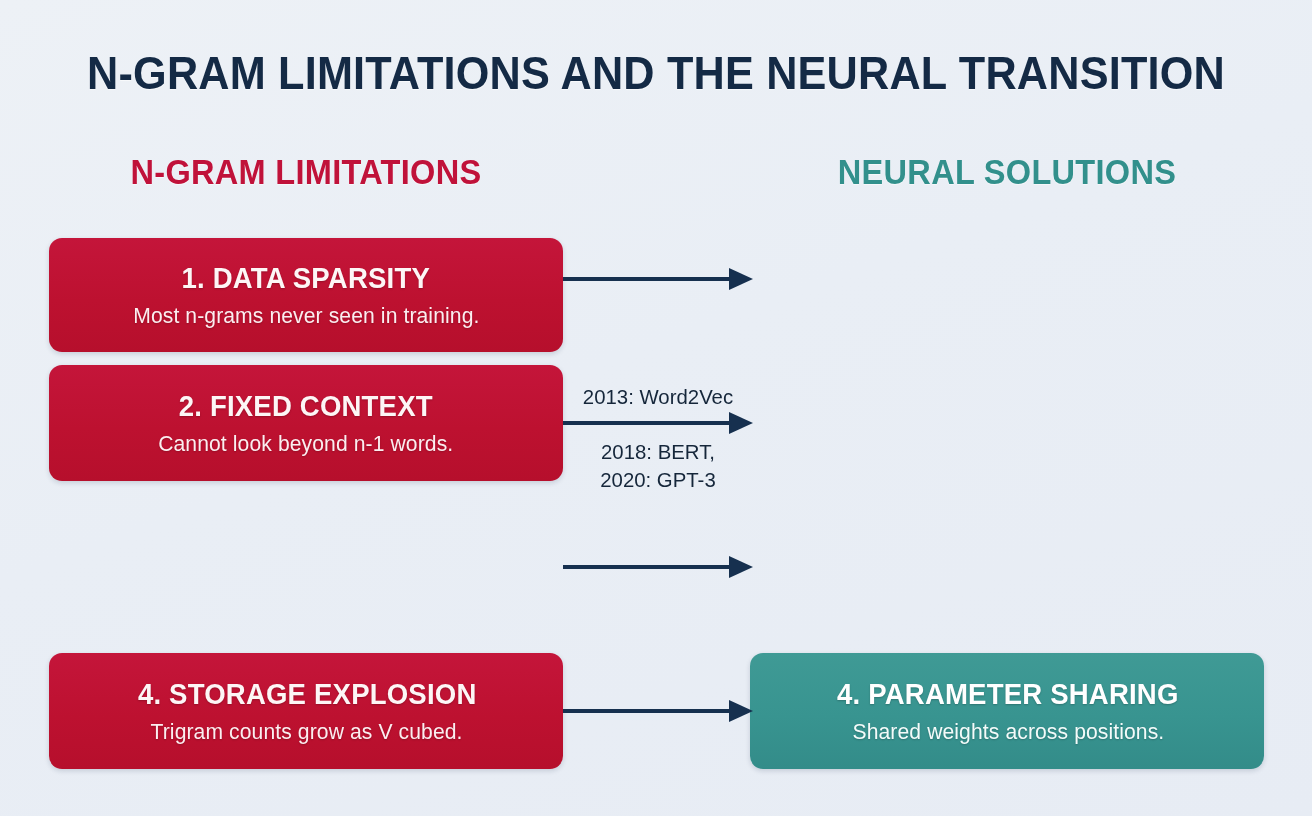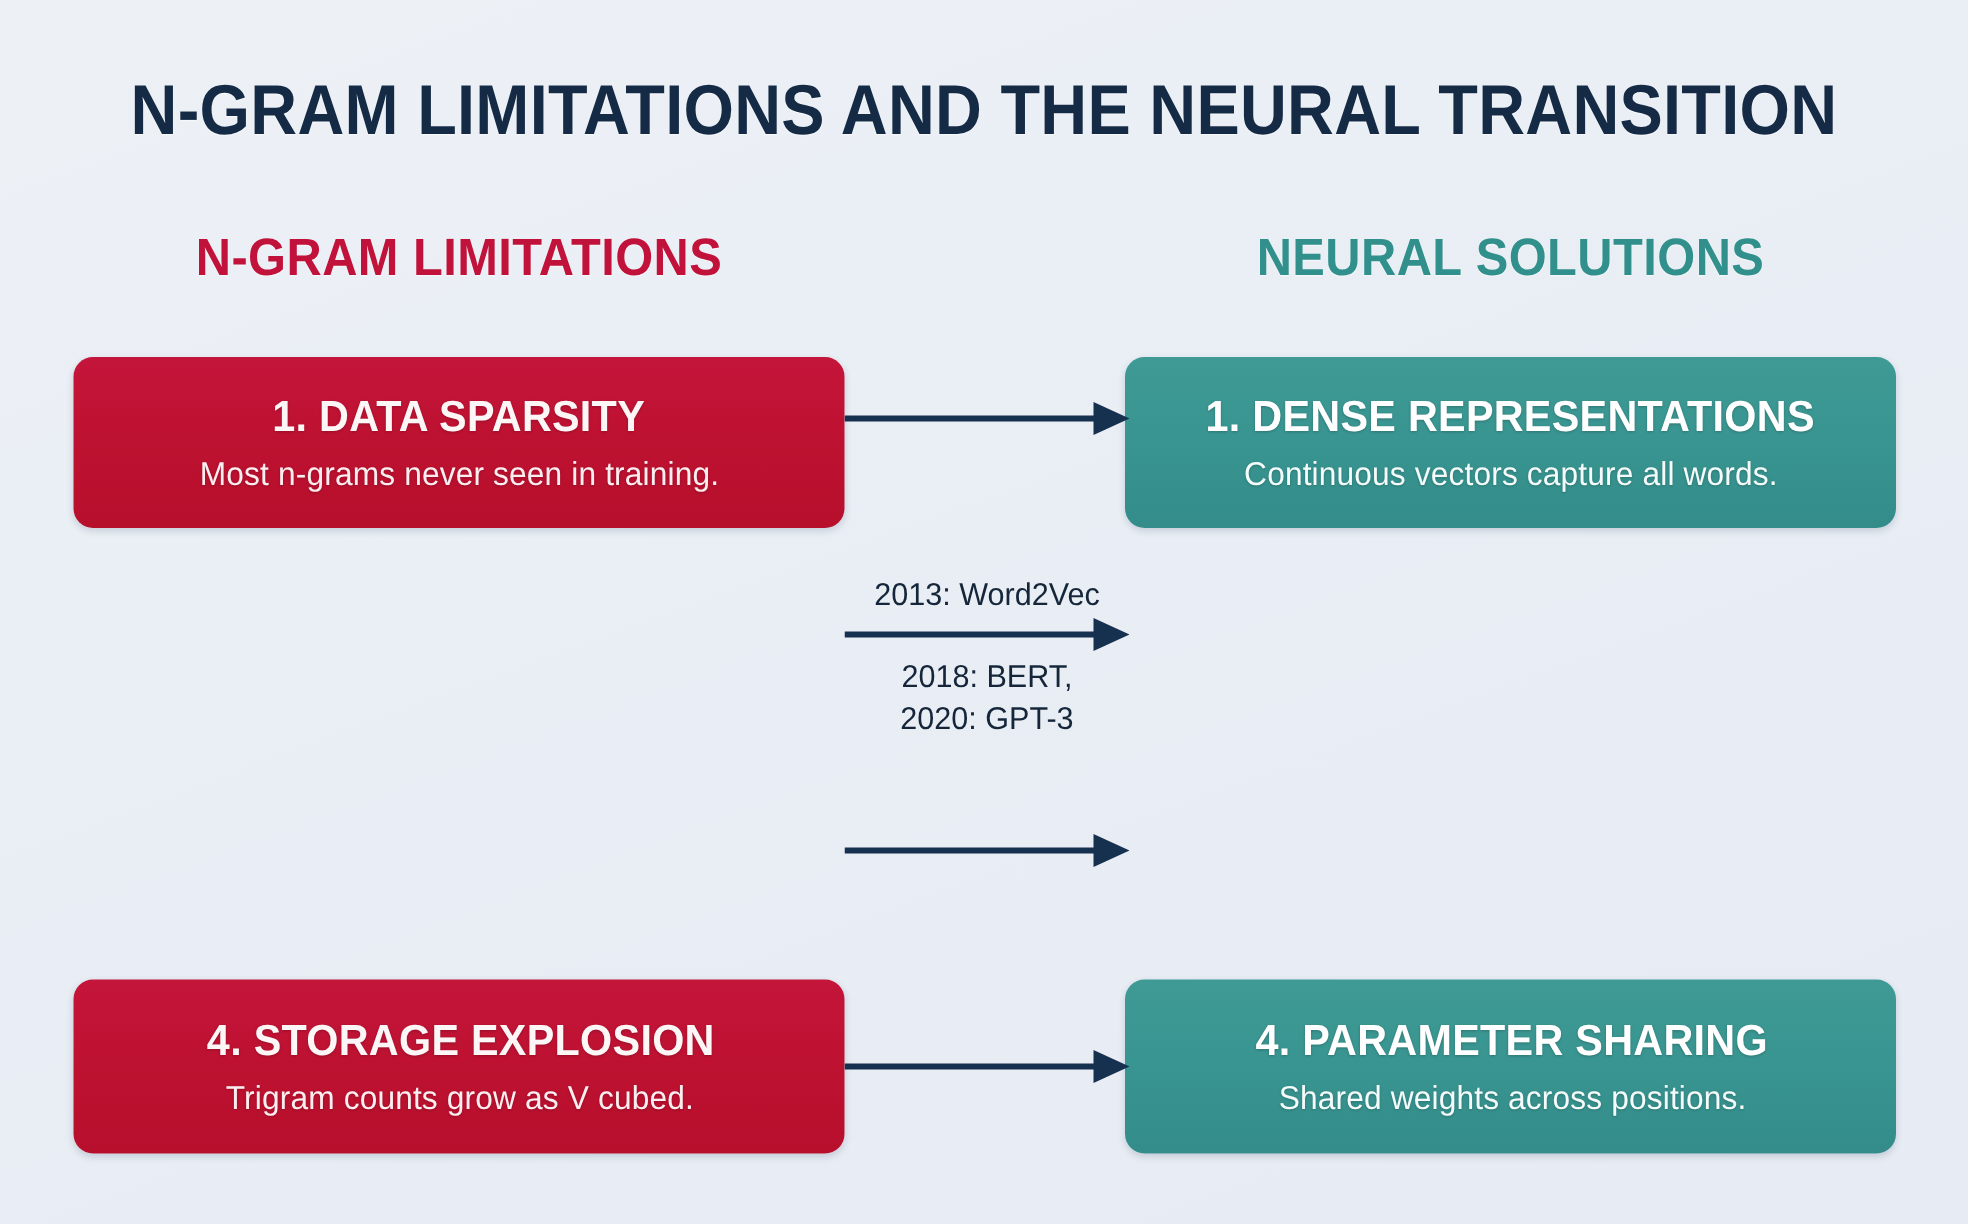--- a/index.html
+++ b/index.html
@@ -159,31 +159,31 @@
 
   <div class="col-head left">N-GRAM LIMITATIONS</div>
 
   <div class="col-head right">NEURAL SOLUTIONS</div>
 
   <div class="card left row1">
     <div class="card-title">1. DATA SPARSITY</div>
     <div class="card-sub">Most n-grams never seen in training.</div>
   </div>
 
+  <div class="card left row2">
+    <div class="card-title">2. FIXED CONTEXT</div>
+    <div class="card-sub">Cannot look beyond n-1 words.</div>
+  </div>
 
 
   <div class="card left row4">
     <div class="card-title">4. STORAGE EXPLOSION</div>
     <div class="card-sub">Trigram counts grow as V cubed.</div>
   </div>
 
-  <div class="card right row1">
-    <div class="card-title">1. DENSE REPRESENTATIONS</div>
-    <div class="card-sub">Continuous vectors capture all words.</div>
-  </div>
 
 
 
   <div class="card right row4">
     <div class="card-title">4. PARAMETER SHARING</div>
     <div class="card-sub">Shared weights across positions.</div>
   </div>
 
   <div class="arrow arrow1">
     <svg width="190" height="26" viewBox="0 0 190 26">

